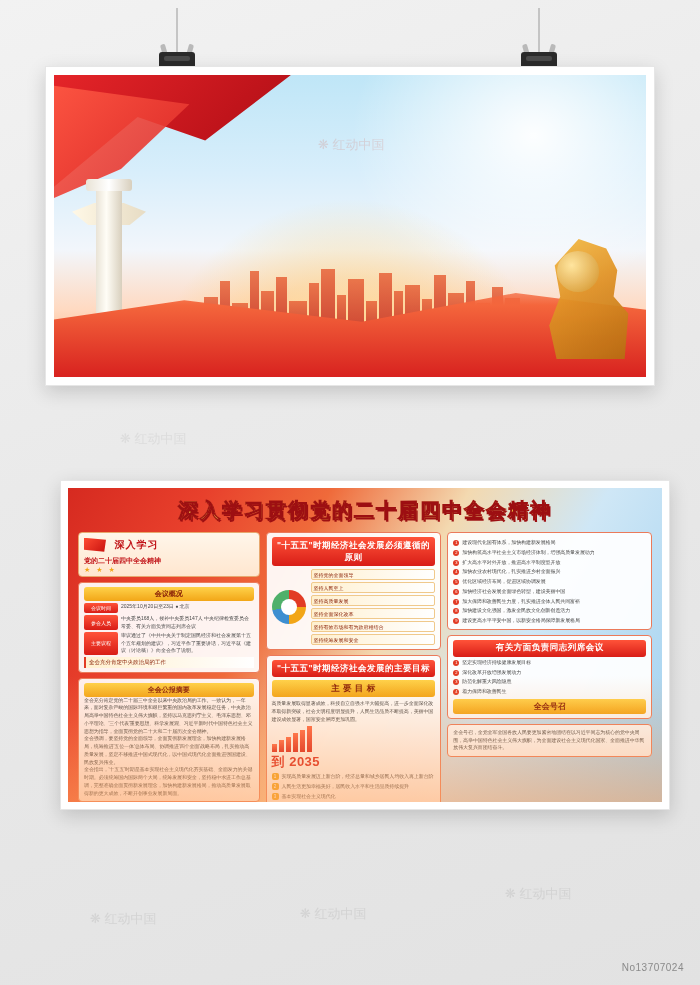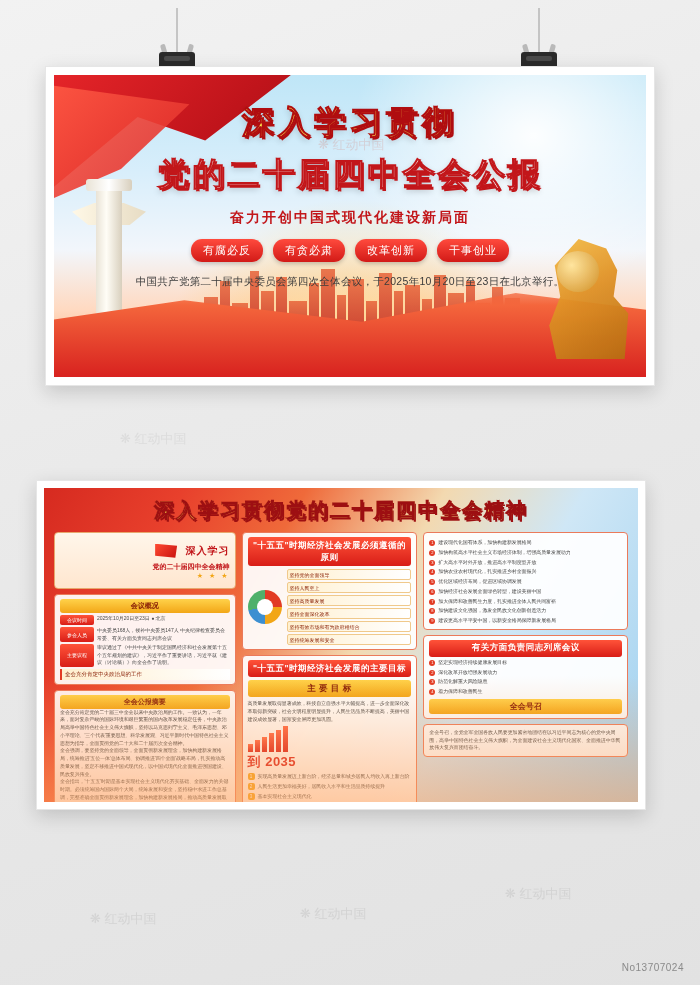--- a/index.html
+++ b/index.html
@@ -76,21 +76,21 @@
       color:#ffffff;-webkit-text-stroke:1px #c2161a;
       text-shadow:2px 2px 0 #c2161a,0 3px 6px rgba(0,0,0,.25);}
   .t3{margin-top:12px;font-size:14px;font-weight:bold;color:#c2161a;letter-spacing:2px;}
   .pills{margin-top:12px;display:flex;justify-content:center;gap:10px;}
   .pill{background:linear-gradient(180deg,#ff4a3d,#d21a17);color:#fff;font-size:11px;
     padding:4px 12px;border-radius:11px;letter-spacing:1px;box-shadow:0 2px 4px rgba(0,0,0,.2);}
   .b1desc{margin-top:13px;font-size:10.5px;color:#3b3b3b;letter-spacing:.3px;}
 
   
   .board2{
-    position:absolute;left:36px;top:480px;width:610px;height:330px;
+    position:absolute;left:60px;top:480px;width:610px;height:330px;
     background:#fff;border:1px solid #e6e6e6;box-shadow:0 6px 18px rgba(0,0,0,.16);
     padding:7px;box-sizing:border-box;
   }
   .b2inner{position:relative;width:100%;height:100%;overflow:hidden;
     background:linear-gradient(120deg,#d62a20 0%,#e8402c 18%,#ef6a3a 34%,#f3d9b0 52%,#cfe7f6 70%,#9fd0ef 100%);}
   .b2inner:after{content:"";position:absolute;left:0;bottom:0;width:100%;height:40%;
     background:linear-gradient(0deg,rgba(255,160,90,.55),rgba(255,160,90,0));}
   .b2title{position:relative;text-align:center;padding-top:9px;font-size:20px;font-weight:bold;
     color:#ffe94d;letter-spacing:2px;-webkit-text-stroke:.8px #9d0f12;
     text-shadow:1.5px 1.5px 0 #9d0f12;}
@@ -104,21 +104,21 @@
     text-align:center;border-radius:3px;padding:2.5px 3px;letter-spacing:.5px;font-weight:bold;}
   .cardHeadY{background:linear-gradient(180deg,#ffd24a,#f2a617);color:#8a2208;}
   .micro{font-size:5px;line-height:1.55;color:#4a4a4a;letter-spacing:-.1px;}
   .rowline{display:flex;gap:3px;align-items:flex-start;margin-top:2px;}
   .dot{flex:0 0 auto;width:6px;height:6px;border-radius:50%;background:#e23b24;color:#fff;
     font-size:4px;line-height:6px;text-align:center;margin-top:1px;}
   .bar{background:linear-gradient(90deg,#fff0cf,#ffffff);border-left:2px solid #e23b24;
     font-size:5.5px;color:#8a2208;padding:2px 3px;margin-top:2px;}
 
   .emblem{position:relative;background:linear-gradient(180deg,#fff6ea,#ffe6cf);
-    border:1px solid #e7a86e;border-radius:4px;padding:8px 5px;text-align:right;}
+    border:1px solid #e7a86e;border-radius:4px;padding:2px 5px;text-align:left;}
   .emblem .flag{display:inline-block;width:22px;height:14px;background:linear-gradient(135deg,#ff4b32,#c8120f);
     clip-path:polygon(0 0,100% 14%,92% 100%,0 86%);vertical-align:middle;margin-right:4px;}
   .emTitle{display:inline-block;font-size:10px;font-weight:bold;color:#c2161a;letter-spacing:1px;vertical-align:middle;}
   .emSub{margin-top:3px;font-size:7px;color:#c2161a;font-weight:bold;}
   .emStars{font-size:7px;color:#f2a617;letter-spacing:2px;}
 
   .kvhead{background:linear-gradient(180deg,#ffd24a,#f2a617);color:#8a2208;font-size:7px;
     text-align:center;border-radius:3px;padding:2px;font-weight:bold;}
   .kv{display:flex;gap:3px;margin-top:2px;align-items:stretch;}
   .kvk{flex:0 0 30px;background:linear-gradient(180deg,#ff5339,#d81d17);color:#fff;font-size:5px;
@@ -194,32 +194,20 @@
       </div>
 
       <div class="ribbonTop"></div>
       <div class="ribbonTop2"></div>
       <div class="colwing"></div>
       <div class="column"></div>
       <div class="ribbonBot2"></div>
       <div class="ribbonBot"></div>
       <div class="lion"></div>
 
-      <div class="b1text">
-        <div class="t1">深入学习贯彻</div>
-        <div class="t2">党的二十届四中全会公报</div>
-        <div class="t3">奋力开创中国式现代化建设新局面</div>
-        <div class="pills">
-          <span class="pill">有腐必反</span>
-          <span class="pill">有贪必肃</span>
-          <span class="pill">改革创新</span>
-          <span class="pill">干事创业</span>
-        </div>
-        <div class="b1desc">中国共产党第二十届中央委员会第四次全体会议，于2025年10月20日至23日在北京举行。</div>
-      </div>
     </div>
   </div>
 
   <div class="board2">
     <div class="b2inner">
       <div class="b2title">深入学习贯彻党的二十届四中全会精神</div>
 
       <div class="b2grid">
 
         <div class="col colA">

